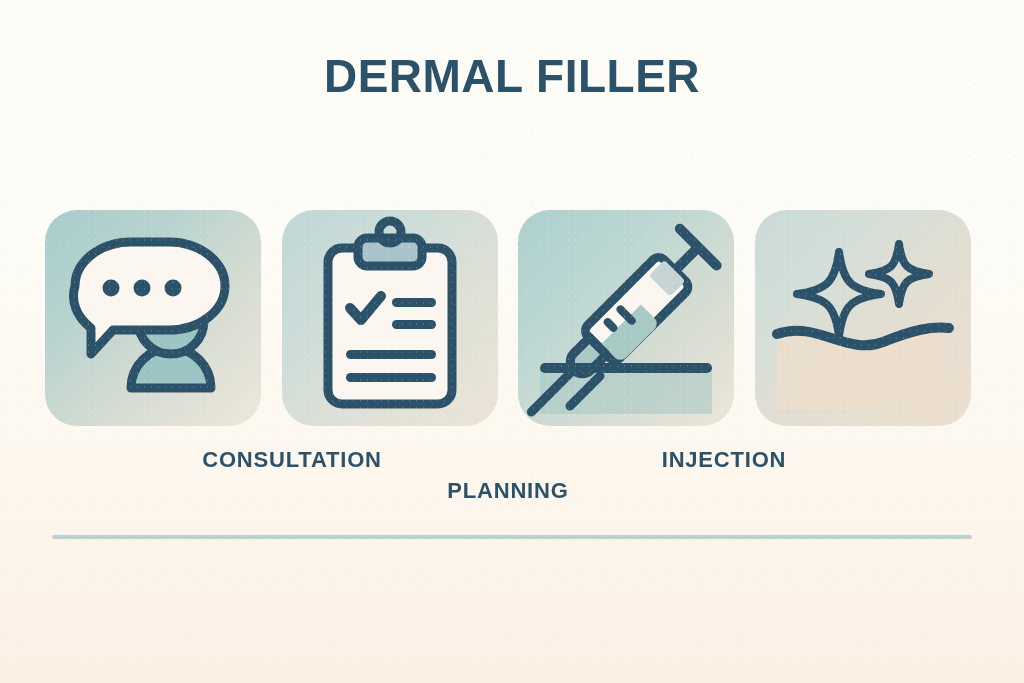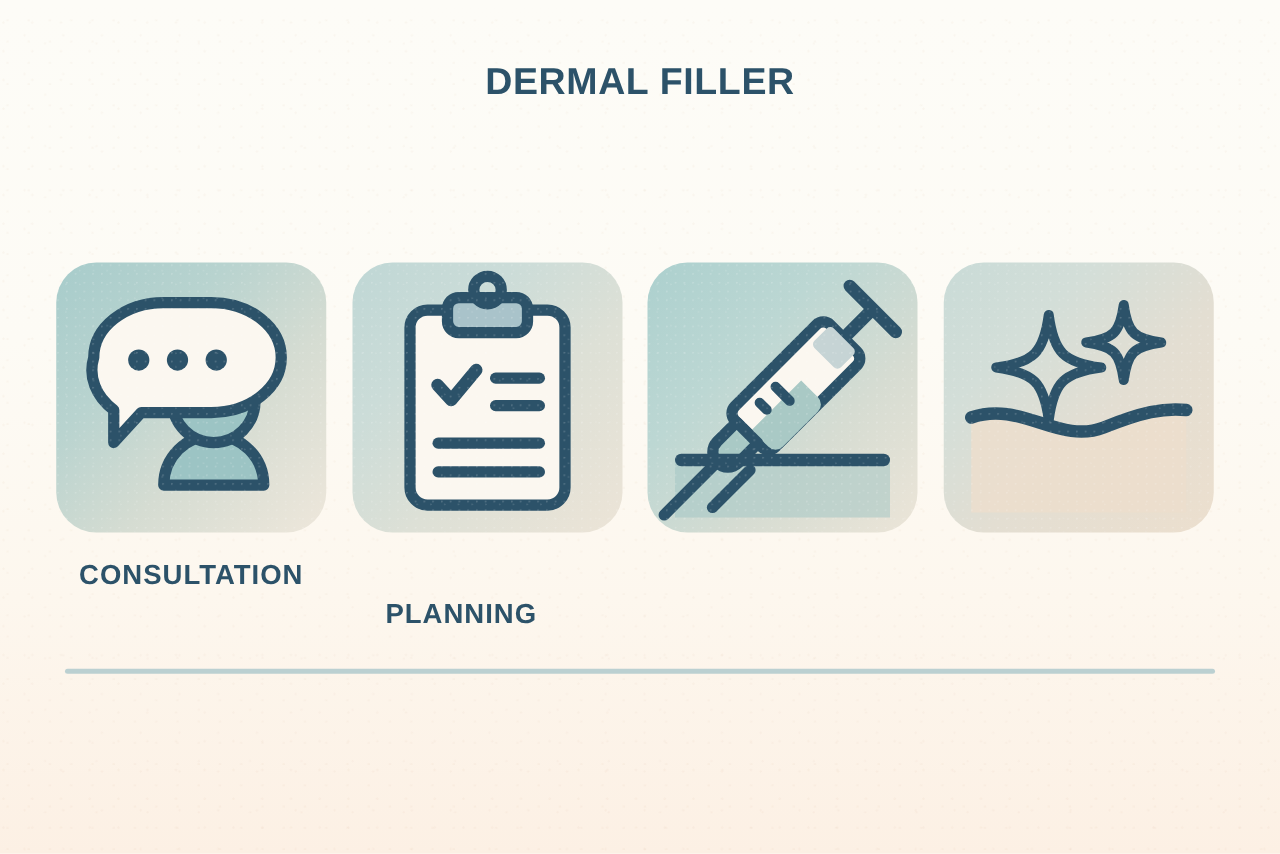--- a/index.html
+++ b/index.html
@@ -42,21 +42,21 @@
 
   
   .title-block {
     position: absolute;
     top: 48px;
     left: 0;
     width: 1024px;
     text-align: center;
     color: #2c5269;
     font-weight: 700;
-    font-size: 30px;
+    font-size: 46px;
     line-height: 1.22;
     letter-spacing: 0.5px;
     text-transform: uppercase;
     font-stretch: condensed;
   }
   .title-line { display: block; white-space: nowrap; }
 
   
   .cards {
     position: absolute;
@@ -94,21 +94,21 @@
 
   .card svg { position: absolute; inset: 0; width: 100%; height: 100%; }
 
   
   .labels {
     position: absolute;
     top: 444px;
     left: 45px;
     width: 926px;
     display: flex;
-    justify-content: flex-start;
+    justify-content: center;
   }
   .label {
     width: 216px;
     text-align: center;
     color: #2c5269;
     font-weight: 700;
     font-size: 22px;
     line-height: 1.42;
     letter-spacing: 0.8px;
     text-transform: uppercase;
@@ -222,17 +222,18 @@
     </div>
 
   </div>
 
   <div class="labels">
     <div class="label">CONSULTATION</div>
     <div class="label">
       <br>
       <span>PLANNING</span>
     </div>
+    <div class="label">INJECTION</div>
   </div>
 
   <div class="divider"></div>
 
 </div>
 
 </body></html>

